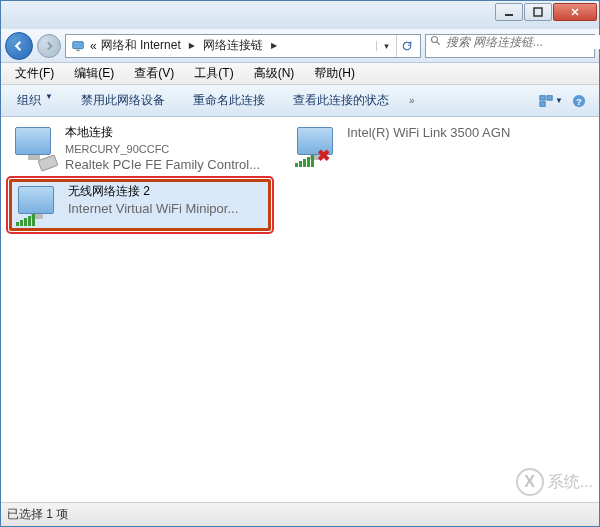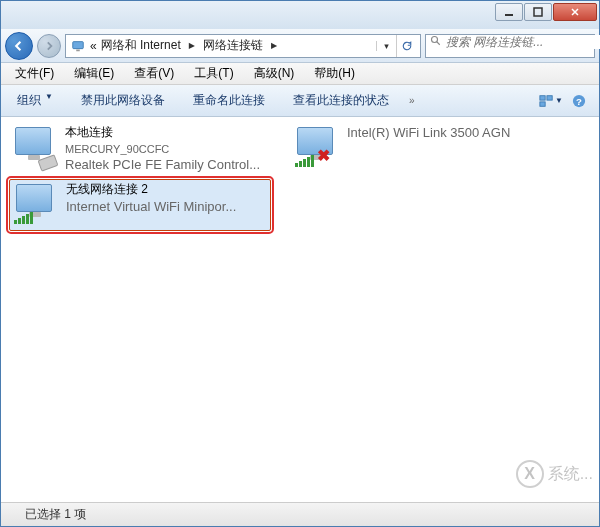--- a/index.html
+++ b/index.html
@@ -37,36 +37,36 @@
     .toolbar { height: 32px; background: linear-gradient(to bottom, #f0f6fc, #d8e6f4); border-bottom: 1px solid #b8c8d8; display: flex; align-items: center; padding: 0 8px; gap: 12px; font-size: 12px; color: #1a3a6a; }
     .tool-item { padding: 4px 8px; cursor: default; display: flex; gap: 4px; }
     .tool-item .drop { font-size: 8px; }
     .tool-overflow { font-size: 10px; color: #666; }
     .tool-right { margin-left: auto; display: flex; gap: 4px; align-items: center; }
     .tool-icon-btn { width: 24px; height: 22px; display: flex; align-items: center; justify-content: center; }
     
     .content { flex: 1; background: #fff; padding: 6px 8px; overflow: auto; position: relative; }
     .conn-grid { display: flex; flex-wrap: wrap; gap: 4px 20px; }
     .conn-item { width: 262px; height: 52px; display: flex; align-items: flex-start; padding: 2px 4px; gap: 8px; }
-    .conn-item.selected { background: #d8e8f8; border: 1px solid #c2410c; border-radius: 2px; }
+    .conn-item.selected { background: #d8e8f8; border: 3px solid #c2410c; border-radius: 2px; }
     .conn-item.highlight { outline: 2px solid #e03030; outline-offset: 1px; }
     .conn-icon { width: 44px; height: 44px; position: relative; flex-shrink: 0; }
     .conn-monitor { width: 36px; height: 28px; background: linear-gradient(to bottom, #b8d8f4, #7ab0e0); border: 1px solid #5a8ab8; border-radius: 2px; position: absolute; top: 2px; left: 2px; }
     .conn-monitor::after { content: ""; position: absolute; bottom: -6px; left: 12px; width: 12px; height: 5px; background: #bbb; border-radius: 1px; }
     .conn-signal { position: absolute; bottom: 2px; left: 0; display: flex; align-items: flex-end; gap: 1px; }
     .conn-signal span { width: 3px; background: #3a9a3a; }
     .conn-signal span:nth-child(1){height:4px}.conn-signal span:nth-child(2){height:6px}.conn-signal span:nth-child(3){height:8px}.conn-signal span:nth-child(4){height:10px}.conn-signal span:nth-child(5){height:12px}
     .conn-plug { position: absolute; bottom: 0; right: 0; width: 18px; height: 12px; background: #ccc; border: 1px solid #999; border-radius: 2px; transform: rotate(-20deg); }
     .conn-x { position: absolute; bottom: 4px; left: 22px; color: #d02020; font-weight: bold; font-size: 16px; }
     .conn-text { flex: 1; display: flex; flex-direction: column; gap: 1px; line-height: 1.3; overflow: hidden; }
     .conn-name { color: #000; font-size: 12px; white-space: nowrap; overflow: hidden; text-overflow: ellipsis; }
     .conn-status { color: #666; font-size: 11px; white-space: nowrap; overflow: hidden; text-overflow: ellipsis; }
     .conn-device { color: #666; font-size: 13px; white-space: nowrap; overflow: hidden; text-overflow: ellipsis; }
     
-    .statusbar { height: 24px; background: linear-gradient(to bottom, #f4f4f4, #e4e4e4); border-top: 1px solid #ccc; display: flex; align-items: center; padding: 0 24px; font-size: 12px; color: #333; margin-top: 8px; }
+    .statusbar { height: 24px; background: linear-gradient(to bottom, #f4f4f4, #e4e4e4); border-top: 1px solid #ccc; display: flex; align-items: center; padding: 0 6px; font-size: 12px; color: #333; }
     
     .watermark { position: absolute; bottom: 6px; right: 6px; opacity: 0.35; font-size: 16px; color: #555; display: flex; align-items: center; gap: 4px; pointer-events: none; }
     .watermark-logo { width: 28px; height: 28px; border: 2px solid #777; border-radius: 50%; display: flex; align-items: center; justify-content: center; font-weight: bold; font-size: 16px; }
   </style>
 </head>
 <body>
 
 <div class="window">
 
   <div class="titlebar">

